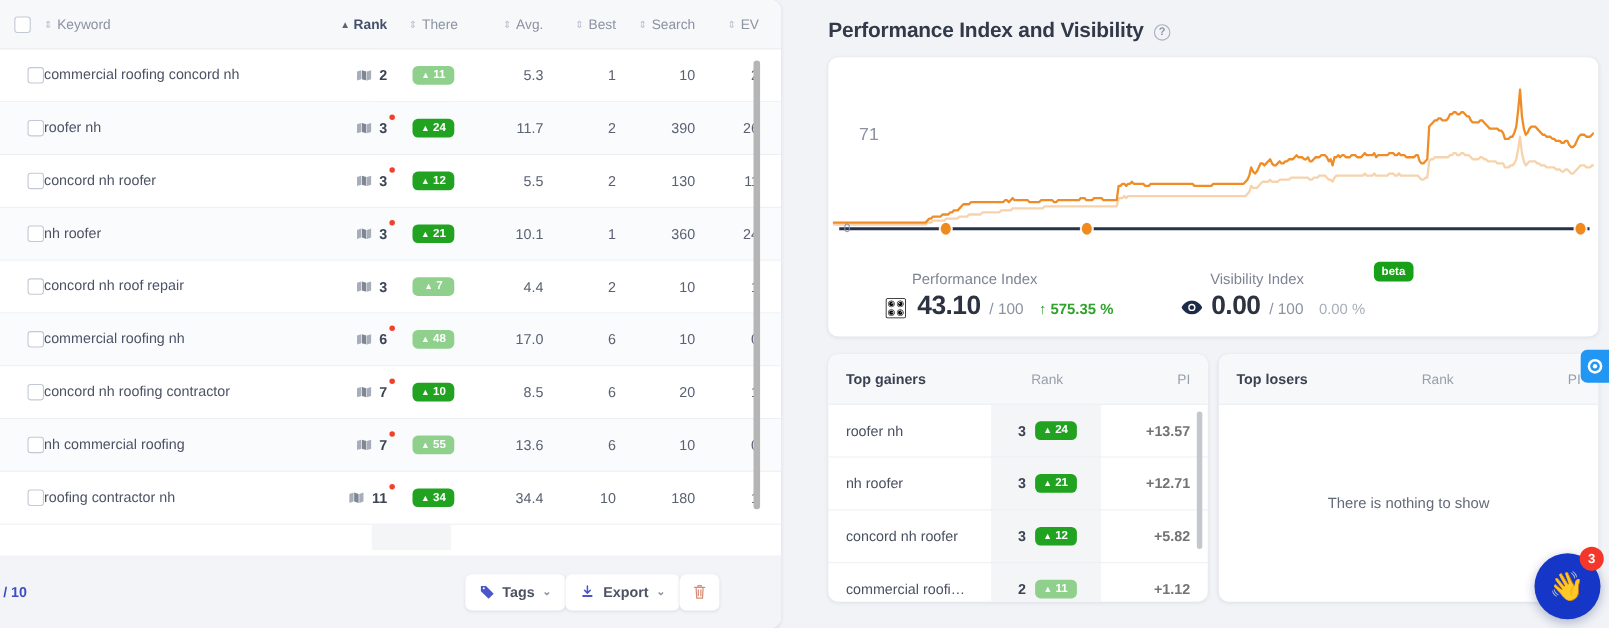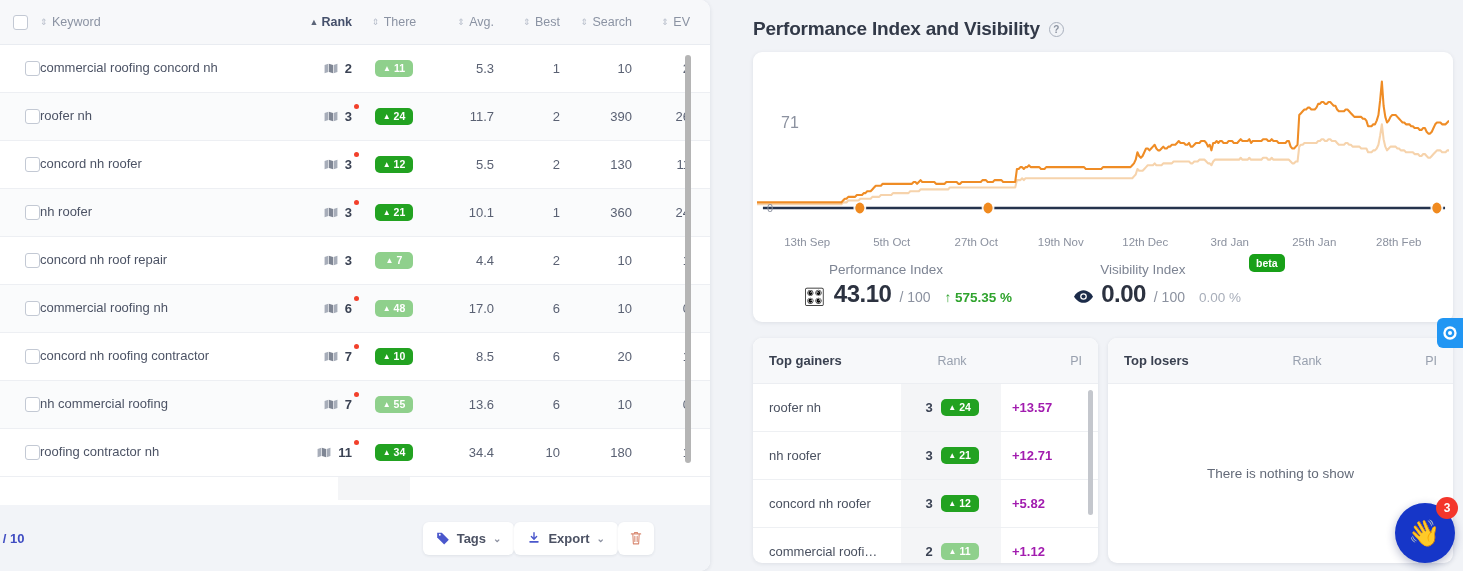--- a/index.html
+++ b/index.html
@@ -182,21 +182,21 @@
   .gl-item {
     position: relative; z-index: 1;
     display: flex; align-items: center; height: 48px;
     border-bottom: 1px solid #eef0f3;
     padding: 0 16px; font-size: 13px; color: #4a5160;
     background: transparent;
   }
   .gl-item .kwn { flex: 1; white-space: nowrap; overflow: hidden; text-overflow: ellipsis; padding-right: 8px; }
   .gl-item .rkc { width: 120px; display: flex; align-items: center; justify-content: center; gap: 8px; }
   .gl-item .rkc b { font-size: 13px; color: #3b4354; }
-  .gl-item .pic { width: 70px; text-align: left; color: #a21caf; font-weight: 700; font-size: 13px; }
+  .gl-item .pic { width: 70px; text-align: right; color: #737373; font-weight: 700; font-size: 13px; }
   .gl-scroll {
     position: absolute; right: 5px; top: 52px;
     width: 5px; height: 125px; background: #c4c7cd; border-radius: 4px; z-index: 3;
   }
   .empty-msg {
     position: absolute; top: 0; left: 0; right: 0; bottom: 0;
     display: flex; align-items: center; justify-content: center;
     font-size: 13.5px; color: #636a78;
   }
 
@@ -514,30 +514,20 @@
             <polyline points="0.00,140.42 1.74,140.42 3.48,140.42 5.22,140.42 6.97,140.42 8.71,140.42 10.45,140.42 12.19,140.42 13.93,140.42 15.67,140.42 17.41,140.42 19.15,140.42 20.90,140.42 22.64,140.42 24.38,140.42 26.12,140.42 27.86,140.42 29.60,140.42 31.34,140.42 33.08,140.42 34.83,140.42 36.57,140.42 38.31,140.42 40.05,140.42 41.79,140.42 43.53,140.42 45.27,140.42 47.01,140.42 48.76,140.42 50.50,140.42 52.24,140.42 53.98,140.42 55.72,140.42 57.46,140.42 59.20,140.42 60.95,140.42 62.69,140.42 64.43,140.42 66.17,140.42 67.91,140.42 69.65,140.42 71.39,140.42 73.13,140.42 74.88,140.42 76.62,140.42 78.36,140.42 80.10,140.42 81.84,140.42 83.58,140.42 85.32,140.42 87.06,138.56 88.81,136.70 90.55,136.70 92.29,134.85 94.03,134.85 95.77,134.85 97.51,134.85 99.25,134.85 101.00,132.99 102.74,132.99 104.48,132.99 106.22,132.99 107.96,131.13 109.70,131.13 111.44,129.27 113.18,129.27 114.93,129.27 116.67,127.41 118.41,125.55 120.15,123.69 121.89,123.69 123.63,123.69 125.37,123.69 127.11,121.83 128.86,121.83 130.60,121.83 132.34,121.83 134.08,121.83 135.82,121.83 137.56,121.83 139.30,121.83 141.04,121.83 142.79,121.83 144.53,121.83 146.27,121.83 148.01,121.83 149.75,121.83 151.49,121.83 153.23,121.83 154.98,121.83 156.72,121.83 158.46,119.97 160.20,119.97 161.94,121.83 163.68,119.97 165.42,118.11 167.16,119.97 168.91,119.97 170.65,119.97 172.39,119.97 174.13,119.97 175.87,119.97 177.61,119.97 179.35,119.97 181.09,121.83 182.84,121.83 184.58,121.83 186.32,121.83 188.06,121.83 189.80,121.83 191.54,119.97 193.28,119.97 195.02,119.97 196.77,119.97 198.51,119.97 200.25,119.97 201.99,119.97 203.73,121.83 205.47,121.83 207.21,119.97 208.96,119.97 210.70,119.97 212.44,119.97 214.18,119.97 215.92,119.97 217.66,119.97 219.40,119.97 221.14,119.97 222.89,119.97 224.63,119.97 226.37,119.97 228.11,118.11 229.85,118.11 231.59,118.11 233.33,119.97 235.07,119.97 236.82,119.97 238.56,119.97 240.30,118.11 242.04,118.11 243.78,118.11 245.52,118.11 247.26,118.11 249.00,119.97 250.75,119.97 252.49,119.97 254.23,119.97 255.97,119.97 257.71,119.97 259.45,119.97 261.19,119.97 262.94,106.96 264.68,106.96 266.42,105.10 268.16,105.10 269.90,106.96 271.64,105.10 273.38,105.10 275.12,103.24 276.87,105.10 278.61,105.10 280.35,105.10 282.09,105.10 283.83,105.10 285.57,105.10 287.31,106.96 289.05,106.96 290.80,106.96 292.54,105.10 294.28,105.10 296.02,105.10 297.76,105.10 299.50,105.10 301.24,105.10 302.99,105.10 304.73,105.10 306.47,105.10 308.21,105.10 309.95,105.10 311.69,105.10 313.43,105.10 315.17,105.10 316.92,105.10 318.66,105.10 320.40,105.10 322.14,105.10 323.88,105.10 325.62,105.10 327.36,105.10 329.10,105.10 330.85,105.10 332.59,106.96 334.33,106.96 336.07,106.96 337.81,106.96 339.55,106.96 341.29,106.96 343.03,106.96 344.78,106.96 346.52,106.96 348.26,106.96 350.00,105.10 351.74,105.10 353.48,105.10 355.22,105.10 356.97,105.10 358.71,105.10 360.45,105.10 362.19,105.10 363.93,105.10 365.67,105.10 367.41,105.10 369.15,105.10 370.90,105.10 372.64,105.10 374.38,105.10 376.12,105.10 377.86,105.10 379.60,103.24 381.34,101.38 383.08,97.66 384.83,90.23 386.57,93.94 388.31,95.80 390.05,93.94 391.79,90.23 393.53,86.51 395.27,86.51 397.01,88.37 398.76,86.51 400.50,84.65 402.24,82.79 403.98,86.51 405.72,88.37 407.46,88.37 409.20,86.51 410.95,84.65 412.69,86.51 414.43,86.51 416.17,84.65 417.91,84.65 419.65,82.79 421.39,82.79 423.13,82.79 424.88,80.93 426.62,79.07 428.36,80.93 430.10,80.93 431.84,80.93 433.58,82.79 435.32,82.79 437.06,80.93 438.81,84.65 440.55,84.65 442.29,82.79 444.03,80.93 445.77,80.93 447.51,80.93 449.25,79.07 451.00,79.07 452.74,79.07 454.48,80.93 456.22,84.65 457.96,82.79 459.70,88.37 461.44,80.93 463.18,80.93 464.93,79.07 466.67,80.93 468.41,79.07 470.15,79.07 471.89,80.93 473.63,80.93 475.37,80.93 477.11,79.07 478.86,79.07 480.60,79.07 482.34,80.93 484.08,80.93 485.82,80.93 487.56,79.07 489.30,77.21 491.04,79.07 492.79,79.07 494.53,79.07 496.27,79.07 498.01,77.21 499.75,80.93 501.49,79.07 503.23,79.07 504.98,79.07 506.72,79.07 508.46,79.07 510.20,79.07 511.94,77.21 513.68,77.21 515.42,77.21 517.16,79.07 518.91,79.07 520.65,77.21 522.39,79.07 524.13,79.07 525.87,79.07 527.61,80.93 529.35,80.93 531.09,80.93 532.84,80.93 534.58,80.93 536.32,79.07 538.06,79.07 539.80,84.65 541.54,86.51 543.28,86.51 545.02,84.65 546.77,82.79 548.51,53.04 550.25,51.18 551.99,49.32 553.73,47.46 555.47,47.46 557.21,45.61 558.96,45.61 560.70,47.46 562.44,47.46 564.18,47.46 565.92,45.61 567.66,41.89 569.40,41.89 571.14,40.03 572.89,40.03 574.63,41.89 576.37,41.89 578.11,40.03 579.85,40.03 581.59,41.89 583.33,43.75 585.07,43.75 586.82,47.46 588.56,49.32 590.30,49.32 592.04,49.32 593.78,49.32 595.52,47.46 597.26,47.46 599.00,49.32 600.75,51.18 602.49,53.04 604.23,54.90 605.97,54.90 607.71,54.90 609.45,54.90 611.19,54.90 612.94,56.76 614.68,56.76 616.42,58.62 618.16,64.20 619.90,64.20 621.64,64.20 623.38,62.34 625.12,62.34 626.87,58.62 628.61,53.04 630.35,38.17 632.09,19.58 633.83,43.75 635.57,54.90 637.31,60.48 639.05,58.62 640.80,54.90 642.54,53.04 644.28,53.04 646.02,53.04 647.76,54.90 649.50,56.76 651.24,58.62 652.99,60.48 654.73,60.48 656.47,62.34 658.21,62.34 659.95,62.34 661.69,64.20 663.43,64.20 665.17,66.06 666.92,66.06 668.66,66.06 670.40,67.92 672.14,67.92 673.88,66.06 675.62,66.06 677.36,69.77 679.10,71.63 680.85,71.63 682.59,69.77 684.33,66.06 686.07,62.34 687.81,60.48 689.55,60.48 691.29,60.48 693.03,62.34 694.78,62.34 696.52,62.34 698.26,60.48 700.00,58.62" fill="none" stroke="#ef8c25" stroke-width="2.1" stroke-linejoin="round"></polyline>
             <line x1="6" y1="146" x2="696" y2="146" stroke="#25334d" stroke-width="2.6"></line>
             <circle cx="104.0" cy="146" r="6.5" fill="#ffffff" opacity=".92"></circle>
             <ellipse cx="104.0" cy="146" rx="4.6" ry="5.4" fill="#f08a1f"></ellipse>
             <circle cx="233.7" cy="146" r="6.5" fill="#ffffff" opacity=".92"></circle>
             <ellipse cx="233.7" cy="146" rx="4.6" ry="5.4" fill="#f08a1f"></ellipse>
             <circle cx="687.7" cy="146" r="6.5" fill="#ffffff" opacity=".92"></circle>
             <ellipse cx="687.7" cy="146" rx="4.6" ry="5.4" fill="#f08a1f"></ellipse>
           </svg>
       </div>
-      <div class="x-labels" id="x-labels-host">
-          <span>13th Sep</span>
-          <span>5th Oct</span>
-          <span>27th Oct</span>
-          <span>19th Nov</span>
-          <span>12th Dec</span>
-          <span>3rd Jan</span>
-          <span>25th Jan</span>
-          <span>28th Feb</span>
-        </div>
 
       <div class="metrics">
         <div>
           <div class="metric-label">Performance Index</div>
           <div class="metric-row">
             <span class="m-ico">🎛</span>
             <span class="m-val">43.10</span>
             <span class="m-max">/ 100</span>
             <span class="m-delta">↑&nbsp;<span>575.35 %</span></span>
           </div>

